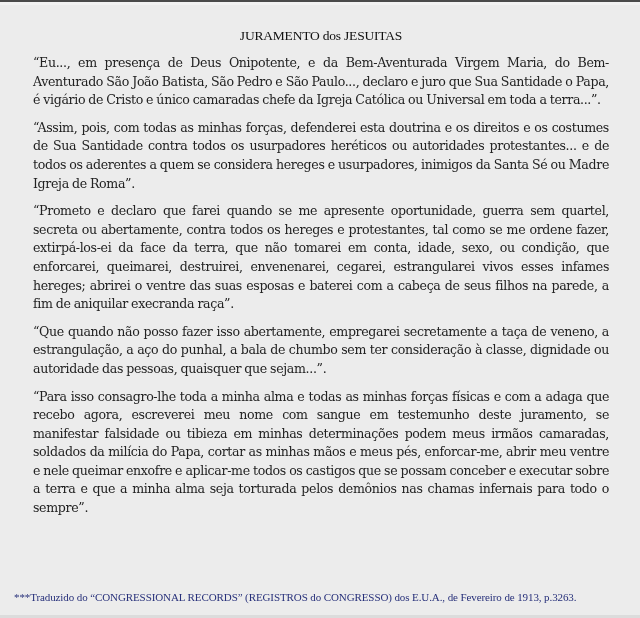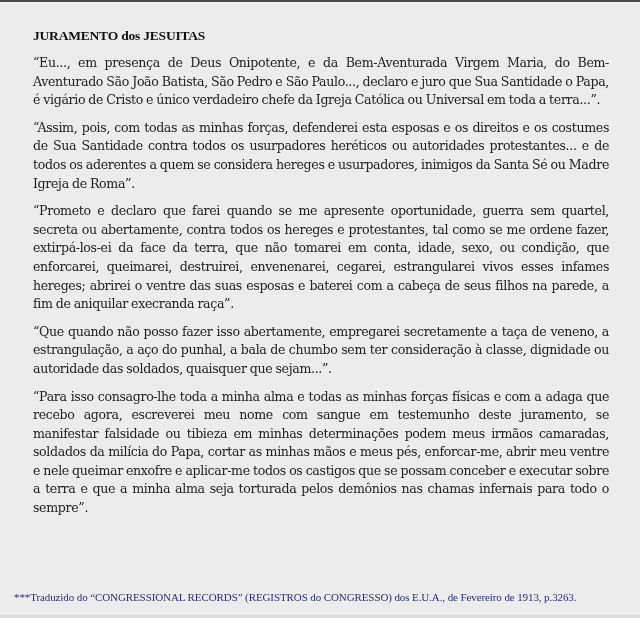--- a/index.html
+++ b/index.html
@@ -35,23 +35,23 @@
       background: #dcdcdc;
     }
     .page {
       position: absolute;
       left: 33px;
       top: 28px;
       width: 576px;
     }
     .title {
       font-family: "Liberation Serif", serif;
-      font-weight: bold;
+      font-weight: normal;
       font-size: 13.5px;
-      text-align: left;
+      text-align: center;
       color: #111;
       margin: 0 0 10px 0;
       letter-spacing: -0.2px;
     }
     .para {
       font-family: "DejaVu Serif", serif;
       font-size: 12.6px;
       line-height: 18.6px;
       color: #222;
       text-align: justify;
@@ -72,22 +72,22 @@
     }
   </style>
 </head>
 <body>
 
 <div class="top-border"></div>
 <div class="top-highlight"></div>
 
 <div class="page">
   <h1 class="title">JURAMENTO dos JESUITAS</h1>
-  <p class="para">“Eu..., em presença de Deus Onipotente, e da Bem-Aventurada Virgem Maria, do Bem-Aventurado São João Batista, São Pedro e São Paulo..., declaro e juro que Sua Santidade o Papa, é vigário de Cristo e único verdadeiro chefe da Igreja Católica ou Universal em toda a terra...”.</p>
-  <p class="para">“Assim, pois, com todas as minhas forças, defenderei esta esposas e os direitos e os costumes de Sua Santidade contra todos os usurpadores heréticos ou autoridades protestantes... e de todos os aderentes a quem se considera hereges e usurpadores, inimigos da Santa Sé ou Madre Igreja de Roma”.</p>
+  <p class="para">“Eu..., em presença de Deus Onipotente, e da Bem-Aventurada Virgem Maria, do Bem-Aventurado São João Batista, São Pedro e São Paulo..., declaro e juro que Sua Santidade o Papa, é vigário de Cristo e único camaradas chefe da Igreja Católica ou Universal em toda a terra...”.</p>
+  <p class="para">“Assim, pois, com todas as minhas forças, defenderei esta doutrina e os direitos e os costumes de Sua Santidade contra todos os usurpadores heréticos ou autoridades protestantes... e de todos os aderentes a quem se considera hereges e usurpadores, inimigos da Santa Sé ou Madre Igreja de Roma”.</p>
   <p class="para">“Prometo e declaro que farei quando se me apresente oportunidade, guerra sem quartel, secreta ou abertamente, contra todos os hereges e protestantes, tal como se me ordene fazer, extirpá-los-ei da face da terra, que não tomarei em conta, idade, sexo, ou condição, que enforcarei, queimarei, destruirei, envenenarei, cegarei, estrangularei vivos esses infames hereges; abrirei o ventre das suas esposas e baterei com a cabeça de seus filhos na parede, a fim de aniquilar execranda raça”.</p>
-  <p class="para">“Que quando não posso fazer isso abertamente, empregarei secretamente a taça de veneno, a estrangulação, a aço do punhal, a bala de chumbo sem ter consideração à classe, dignidade ou autoridade das soldados, quaisquer que sejam...”.</p>
+  <p class="para">“Que quando não posso fazer isso abertamente, empregarei secretamente a taça de veneno, a estrangulação, a aço do punhal, a bala de chumbo sem ter consideração à classe, dignidade ou autoridade das pessoas, quaisquer que sejam...”.</p>
   <p class="para">“Para isso consagro-lhe toda a minha alma e todas as minhas forças físicas e com a adaga que recebo agora, escreverei meu nome com sangue em testemunho deste juramento, se manifestar falsidade ou tibieza em minhas determinações podem meus irmãos camaradas, soldados da milícia do Papa, cortar as minhas mãos e meus pés, enforcar-me, abrir meu ventre e nele queimar enxofre e aplicar-me todos os castigos que se possam conceber e executar sobre a terra e que a minha alma seja torturada pelos demônios nas chamas infernais para todo o sempre”.</p>
 </div>
 
 <div class="footnote">***Traduzido do “CONGRESSIONAL RECORDS” (REGISTROS do CONGRESSO) dos E.U.A., de Fevereiro de 1913, p.3263.</div>
 
 <div class="bottom-border"></div>
 
 </body></html>

